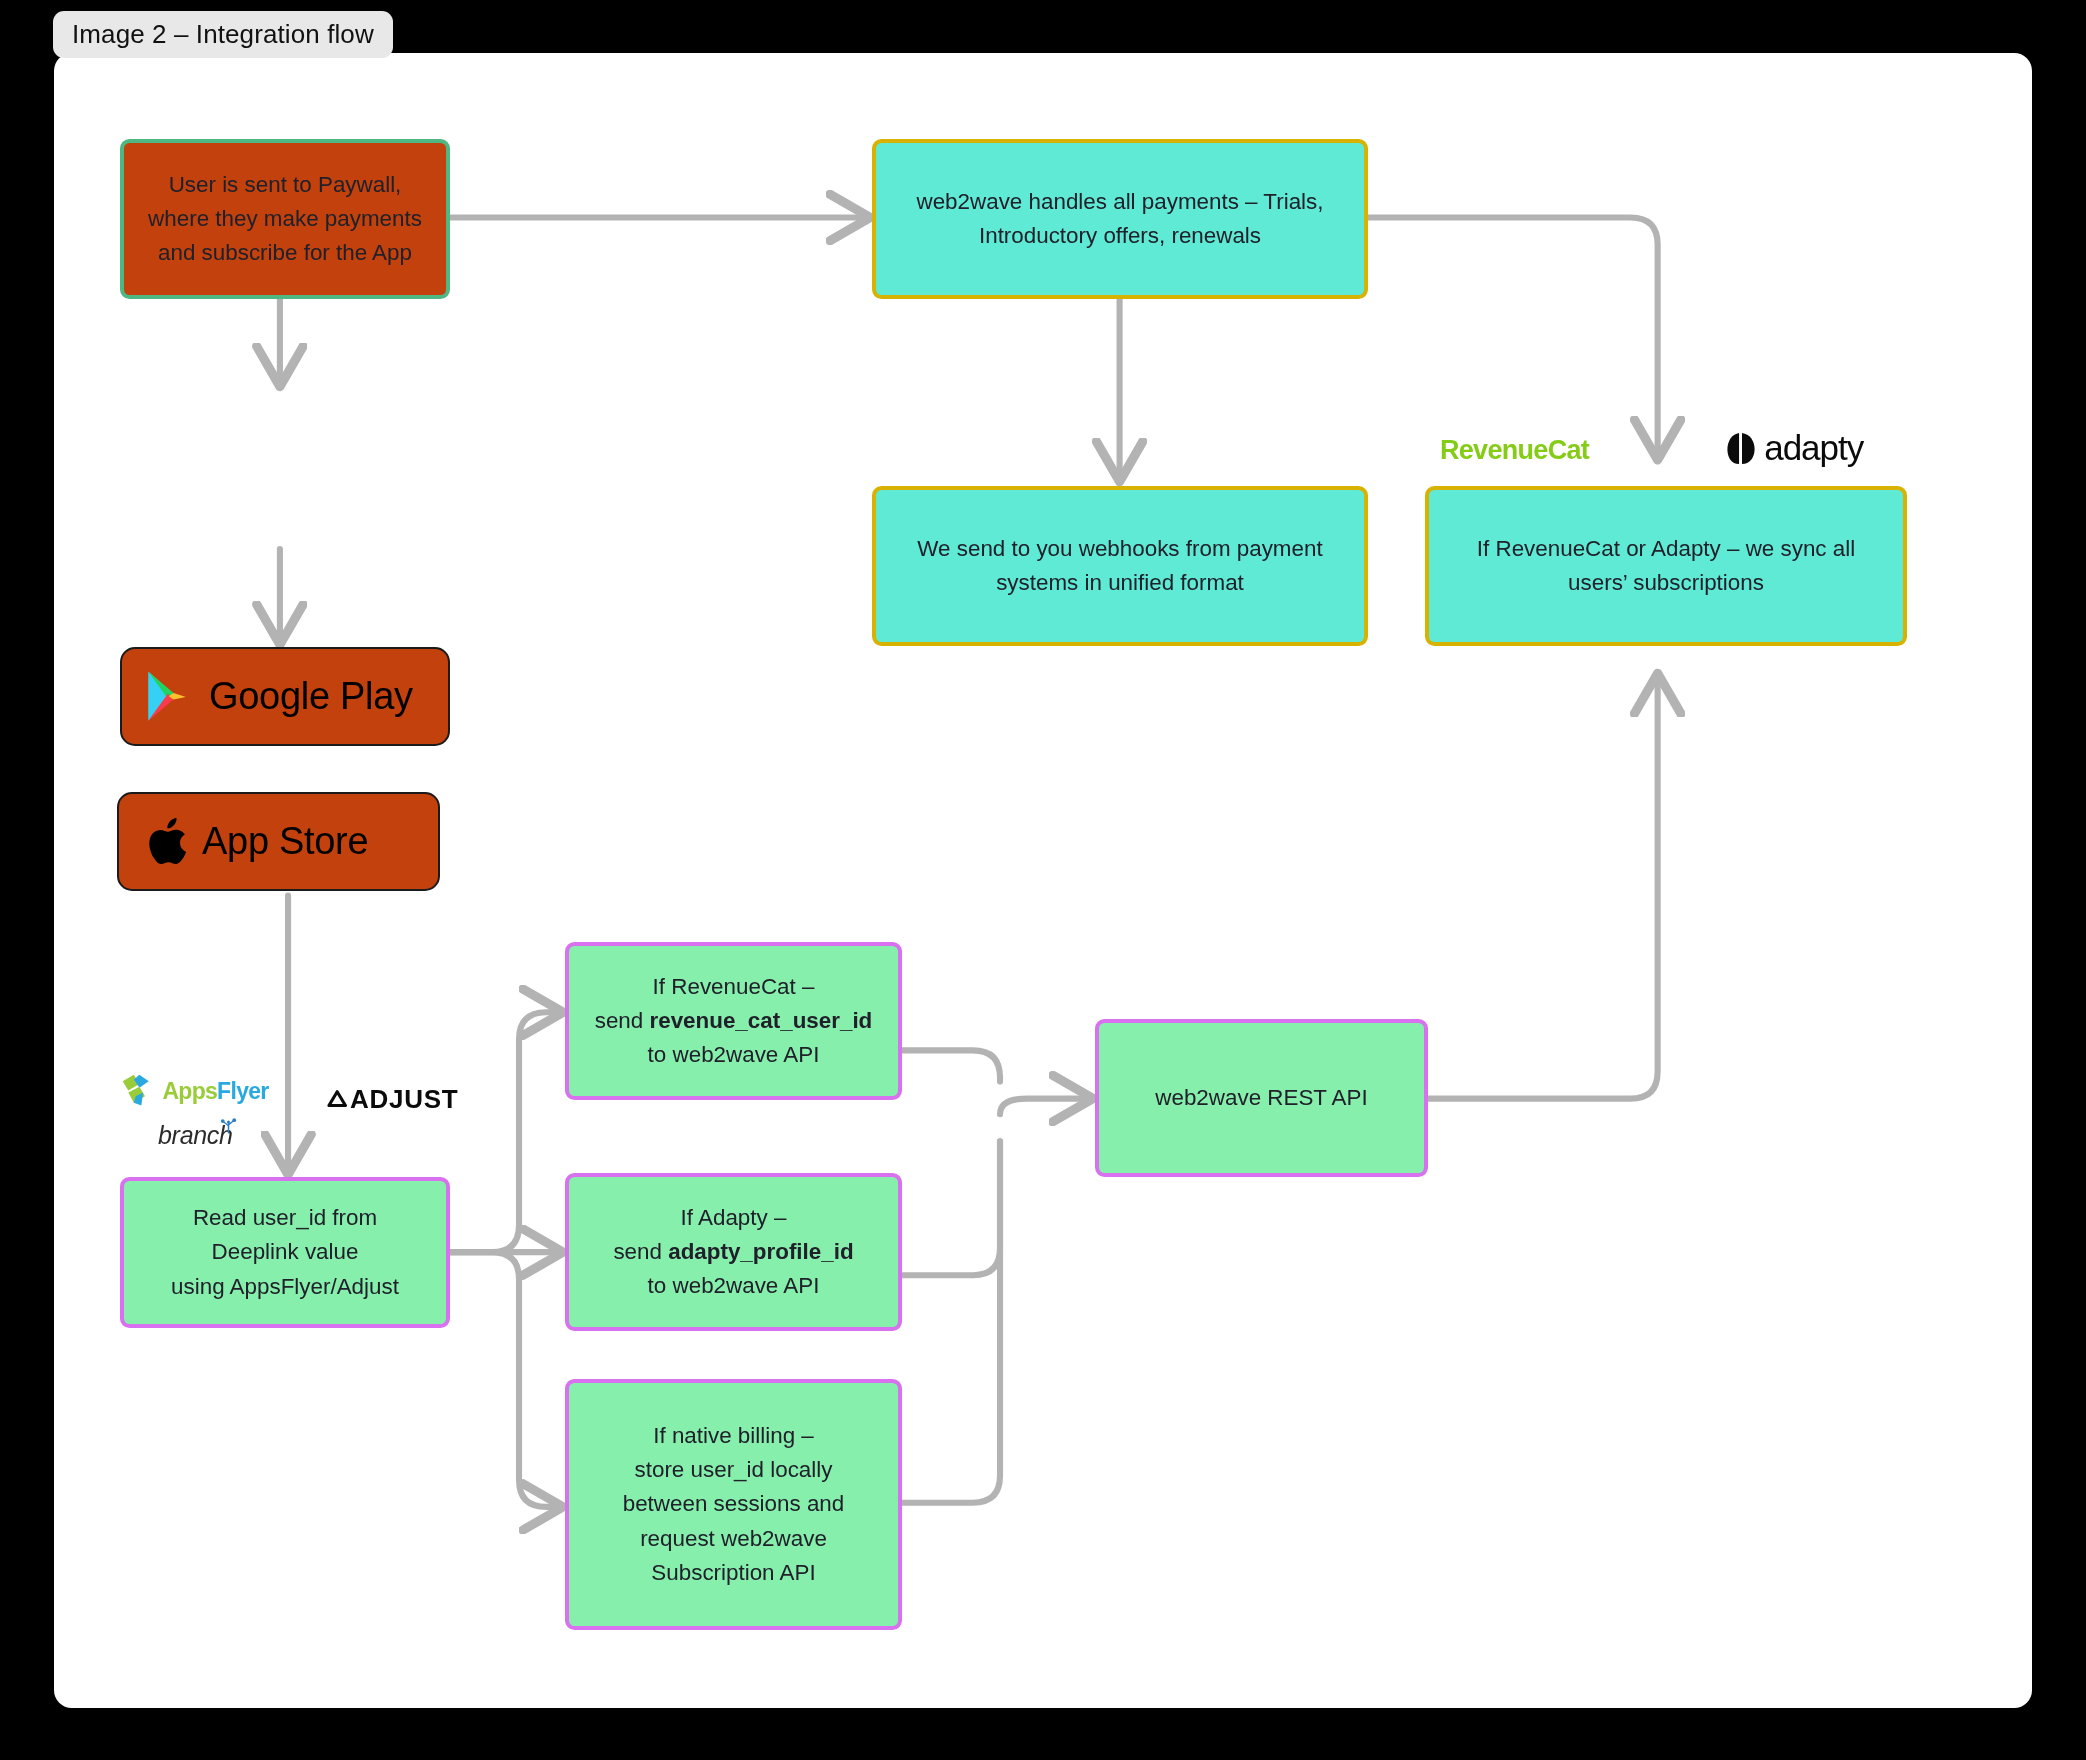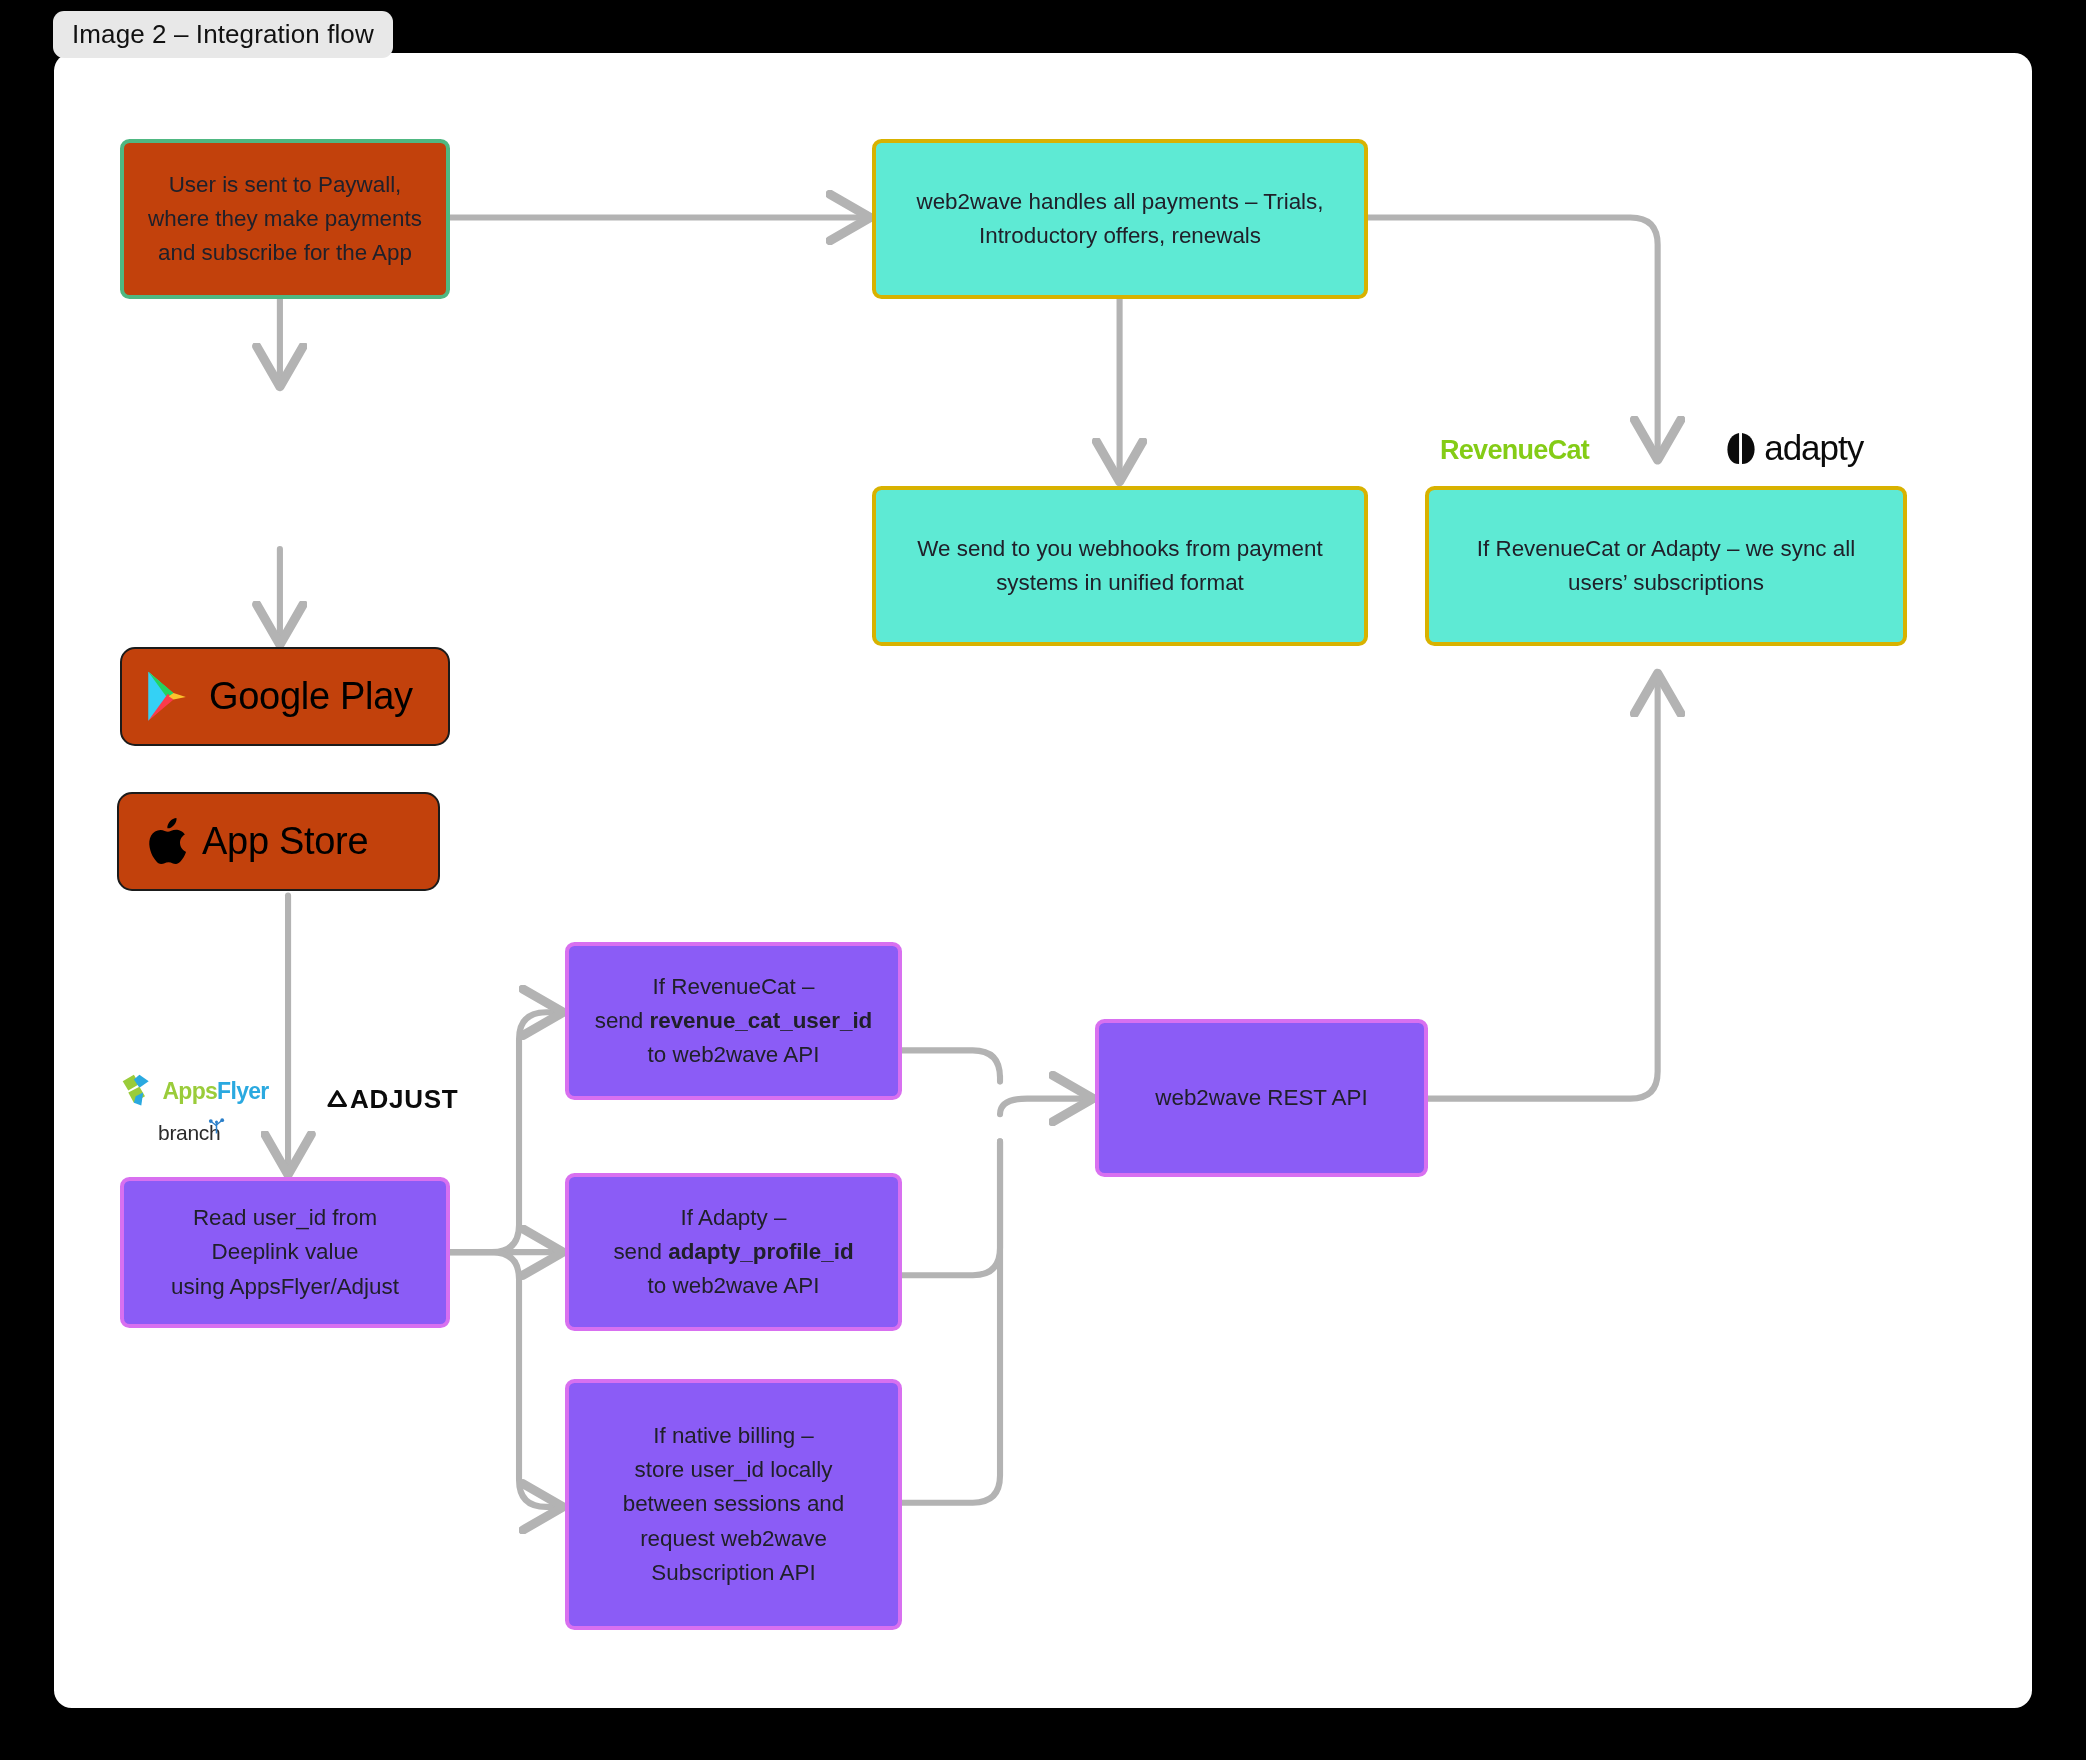--- a/index.html
+++ b/index.html
@@ -45,41 +45,41 @@
     color: #20202a;
     font-size: 22.4px;
     line-height: 1.52;
     padding: 6.8px 12.2px;
   }
   .node .txt { width: 100%; }
   .node b { font-weight: 700; }
 
   .green { background: #c2410c; border-color: #4fb882; }
   .yellow{ background: #5eead4; border-color: #d8b200; }
-  .purple{ background: #8b5cf6; border-color: #d870f0; }
+  .purple{ background: #86efac; border-color: #d870f0; }
 
   
   .badge {
     position: absolute; z-index: 12;
     background: #c2410c;
     border: 2px solid #1b1b1b;
     border-radius: 15px;
     display: flex; align-items: center; gap: 15px;
     padding: 0 23px;
   }
   .badge .blabel { font-size: 38px; color: #000; letter-spacing: -0.3px; white-space: nowrap; }
 
   
   .logo { position: absolute; z-index: 12; display: flex; align-items: center; }
   .logo-text { font-size: 27px; font-weight: 700; letter-spacing: -0.7px; white-space: nowrap; }
   #revenuecat-logo .logo-text { color: #84cc16; }
   #adapty-logo .logo-text { color: #0b0b0b; font-size: 35px; font-weight: 400; letter-spacing: -1px;}
   #appsflyer-logo .logo-text { font-size: 23px; font-weight: 600; letter-spacing: -0.7px; }
   #adjust-logo .logo-text { color: #0b0b0b; font-size: 26px; font-weight: 800; letter-spacing: 0.7px; }
-  #branch-logo .logo-text { color: #2b2b2b; font-size: 21px; font-weight: 400; letter-spacing: -0.3px; }
+  #branch-logo .logo-text { color: #2b2b2b; font-size: 25px; font-weight: 400; letter-spacing: -0.3px; font-style: italic; }
 </style>
 </head>
 <body>
 
 <div id="stage">
 
   <div id="title-chip">Image 2 – Integration flow</div>
 
   <div id="canvas"></div>
 

